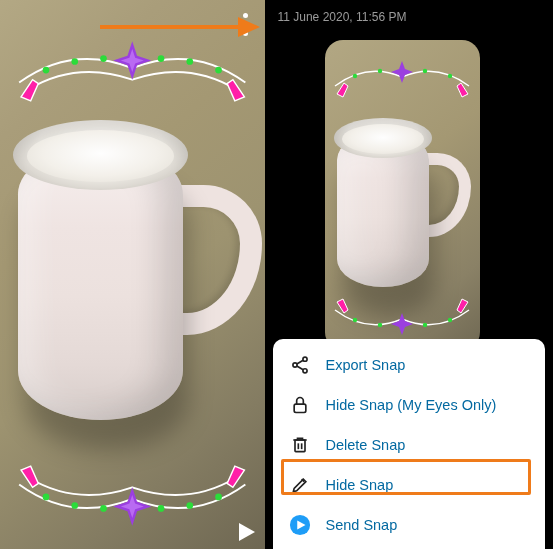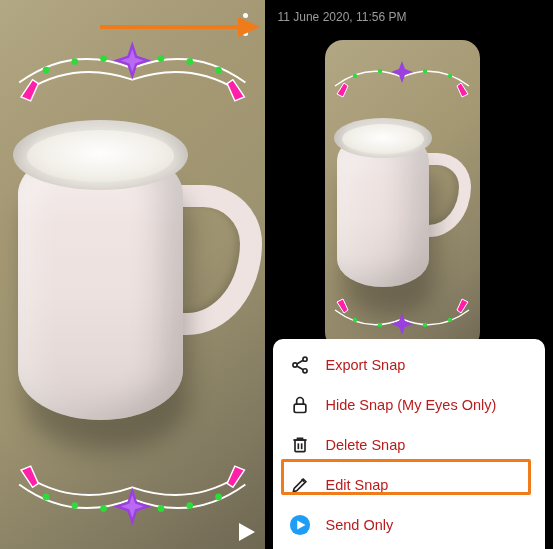--- a/index.html
+++ b/index.html
@@ -124,21 +124,21 @@
     left: 8px; right: 8px; bottom: 0;
     background:#fff;
     border-radius: 10px 10px 0 0;
     padding: 6px 0 4px;
   }
   .sheet-row {
     display:flex; align-items:center;
     gap:14px;
     padding: 9px 16px;
     font-size:14.5px;
-    color:#b91c1c;
+    color:#0369a1;
     cursor:pointer;
   }
   .sheet-row .ic {
     width:22px; height:22px; flex:0 0 22px;
     display:flex; align-items:center; justify-content:center;
   }
   .highlight-box {
     position:absolute;
     border: 3px solid #ef7b1a;
     border-radius:2px;
@@ -301,28 +301,28 @@
       <span>Delete Snap</span>
     </div>
 
     <div class="sheet-row">
       <span class="ic">
         <svg viewBox="0 0 24 24" width="20" height="20" fill="none" stroke="#222" stroke-width="2">
           <path d="M4 20l4-1 11-11-3-3L5 16l-1 4z"></path>
             <path d="M14 5l3 3"></path>
         </svg>
       </span>
-      <span>Edit Snap</span>
+      <span>Hide Snap</span>
     </div>
 
     <div class="sheet-row">
       <span class="ic">
         <svg viewBox="0 0 24 24" width="22" height="22">
           <circle cx="12" cy="12" r="11" fill="#1e9df7"></circle>
           <polygon points="9,7 18,12 9,17" fill="#fff"></polygon>
         </svg>
       </span>
-      <span>Send Only</span>
+      <span>Send Snap</span>
     </div>
 
     <div class="highlight-box hl-edit"></div>
   </div>
 </div>
 
 </body></html>

